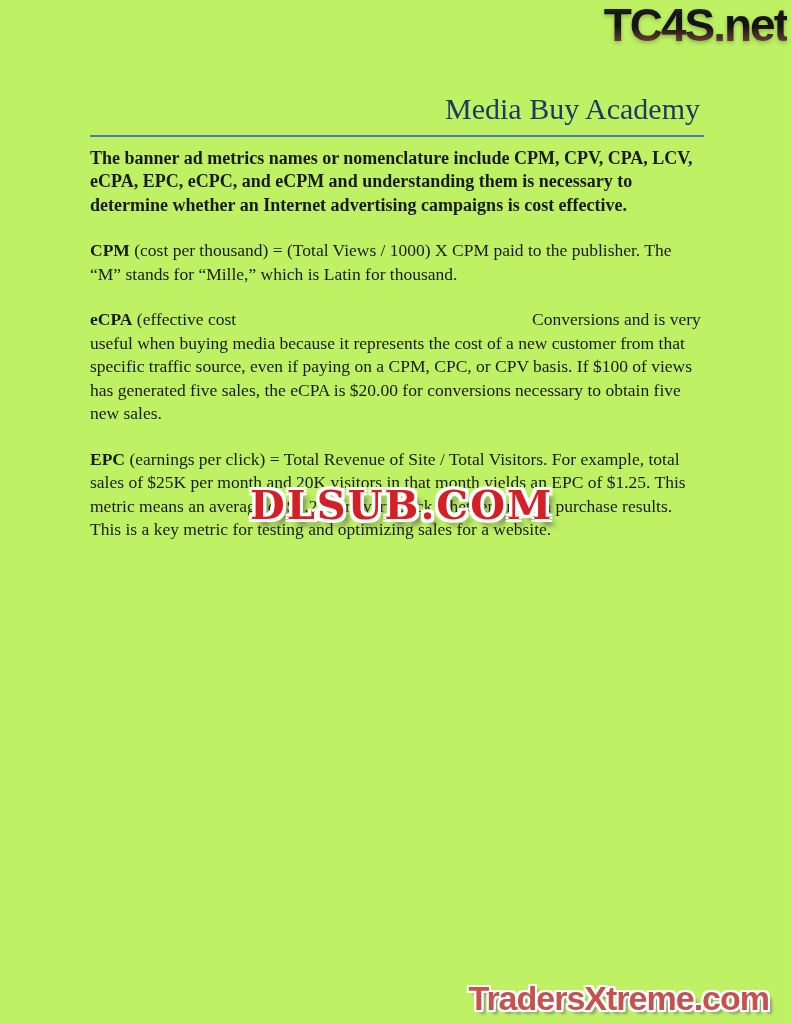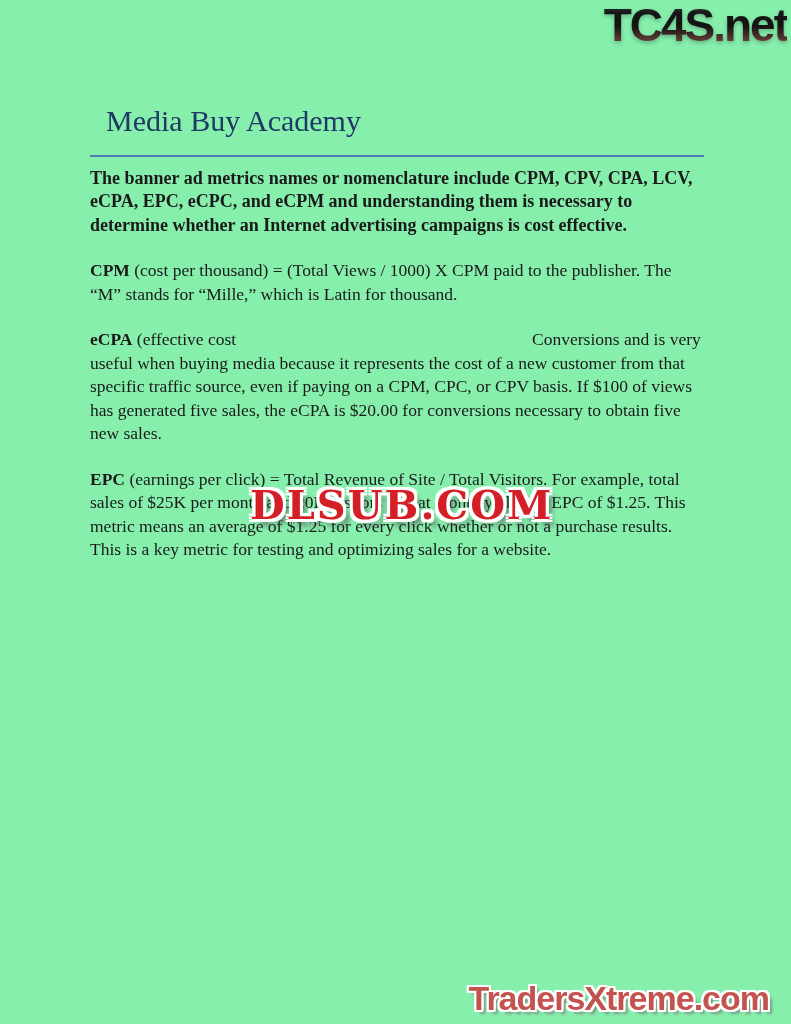--- a/index.html
+++ b/index.html
@@ -1,20 +1,20 @@
 <!DOCTYPE html>
 <html><head>
 <meta charset="utf-8">
 <style>
   html, body { margin: 0; padding: 0; background: #ffffff; }
   .page {
     position: relative;
     width: 791px;
     height: 1024px;
-    background: #86efac;
+    background: #bef264;
     overflow: hidden;
     font-family: "Liberation Serif", serif;
     color: #1a1a1a;
   }
 
   
   .tc4s-logo {
     position: absolute;
     top: -2px;
     right: 4px;
@@ -29,24 +29,24 @@
     filter: drop-shadow(0 2px 2px rgba(0,0,0,0.25));
   }
 
   .content {
     margin-left: 90px;
     width: 614px;
     padding-top: 88px;
   }
 
   .doc-title {
-    margin: 16px;
+    margin: 4px;
     font-size: 30px;
     font-weight: normal;
-    text-align: left;
+    text-align: right;
     color: #1f3864;
     line-height: 1.15;
   }
 
   .title-rule {
     border: none;
     border-top: 2px solid #4a7ebb;
     margin: 8px 0 0 0;
     width: 100%;
   }

